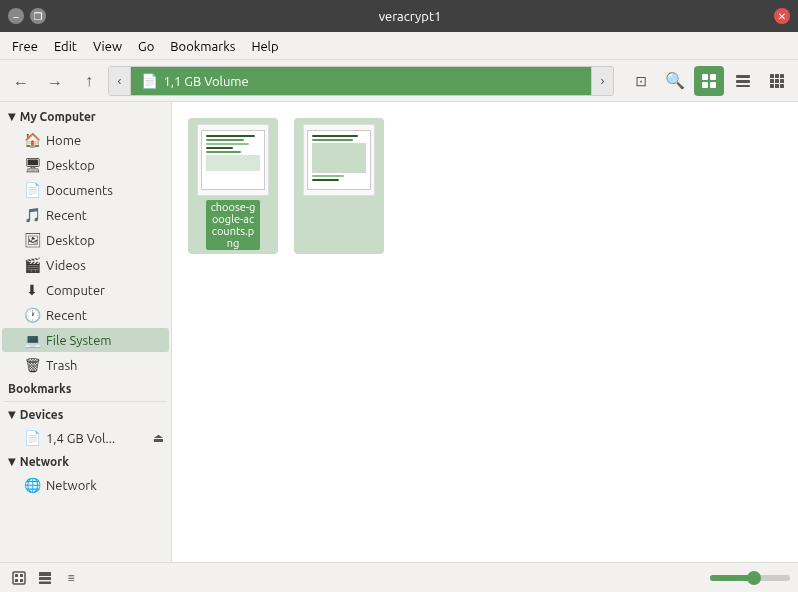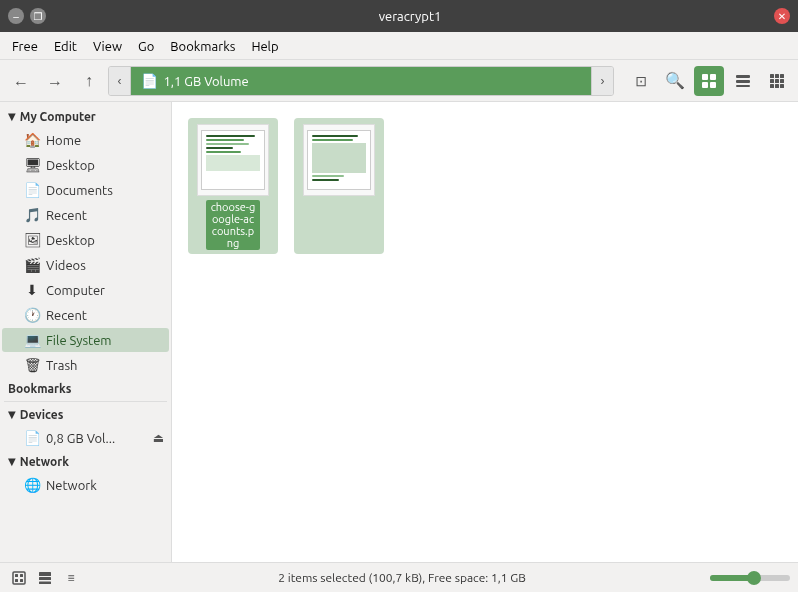--- a/index.html
+++ b/index.html
@@ -485,21 +485,21 @@
 
     <div class="sidebar-bookmarks-label">Bookmarks</div>
     <div class="sidebar-divider"></div>
 
     <div class="sidebar-section-header">
       <span class="arrow">▼</span>
       <span>Devices</span>
     </div>
     <div class="sidebar-item" style="padding-right:2px;">
       <span class="item-icon">📄</span>
-      <span>0,8 GB Vol...</span>
+      <span>1,4 GB Vol...</span>
       <button class="eject-btn">⏏</button>
     </div>
 
     <div class="sidebar-section-header">
       <span class="arrow">▼</span>
       <span>Network</span>
     </div>
     <div class="sidebar-item">
       <span class="item-icon">🌐</span>
       <span>Network</span>
@@ -556,20 +556,19 @@
     </button>
     <button class="statusbar-icon-btn">
       <svg width="14" height="14" viewBox="0 0 14 14" fill="#555">
         <rect x="1" y="1" width="12" height="4" rx="0.5"></rect>
         <rect x="1" y="6" width="12" height="3" rx="0.5"></rect>
         <rect x="1" y="10.5" width="12" height="2.5" rx="0.5"></rect>
       </svg>
     </button>
     <button class="statusbar-icon-btn" style="font-size:12px;">≡</button>
   </div>
-  <span class="statusbar-text">2 items selected (100,7 kB), Free space: 1,1 GB</span>
   <div class="statusbar-zoom">
     <div class="zoom-track">
       <div class="zoom-fill"></div>
       <div class="zoom-thumb"></div>
     </div>
   </div>
 </div>
 
 </body></html>

